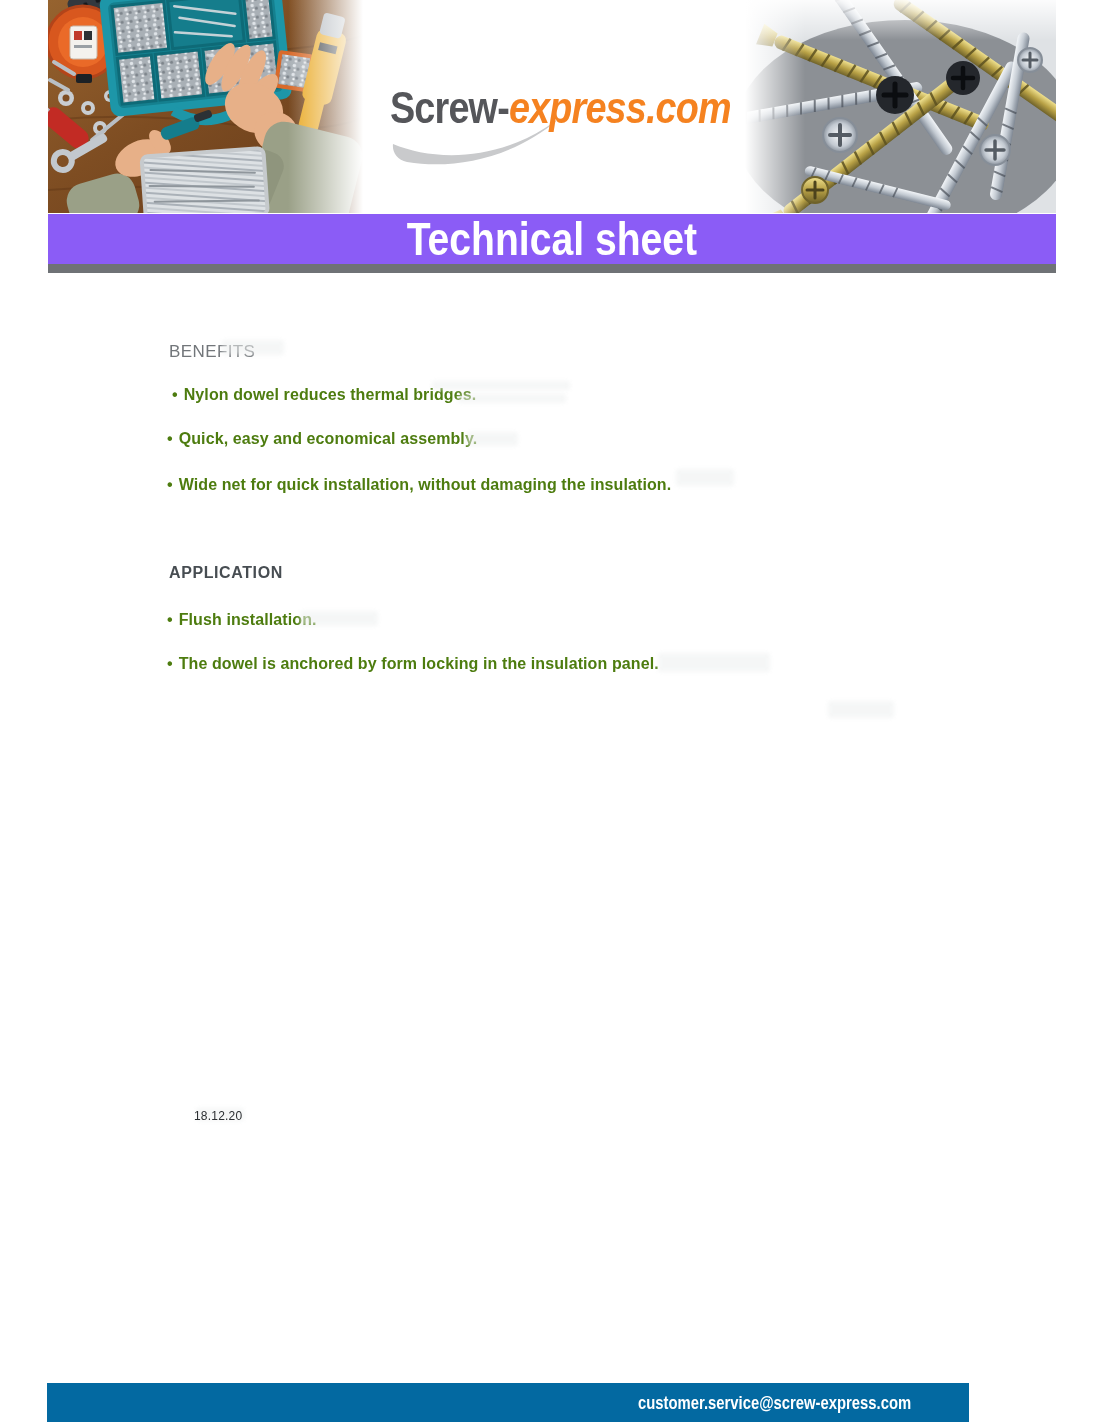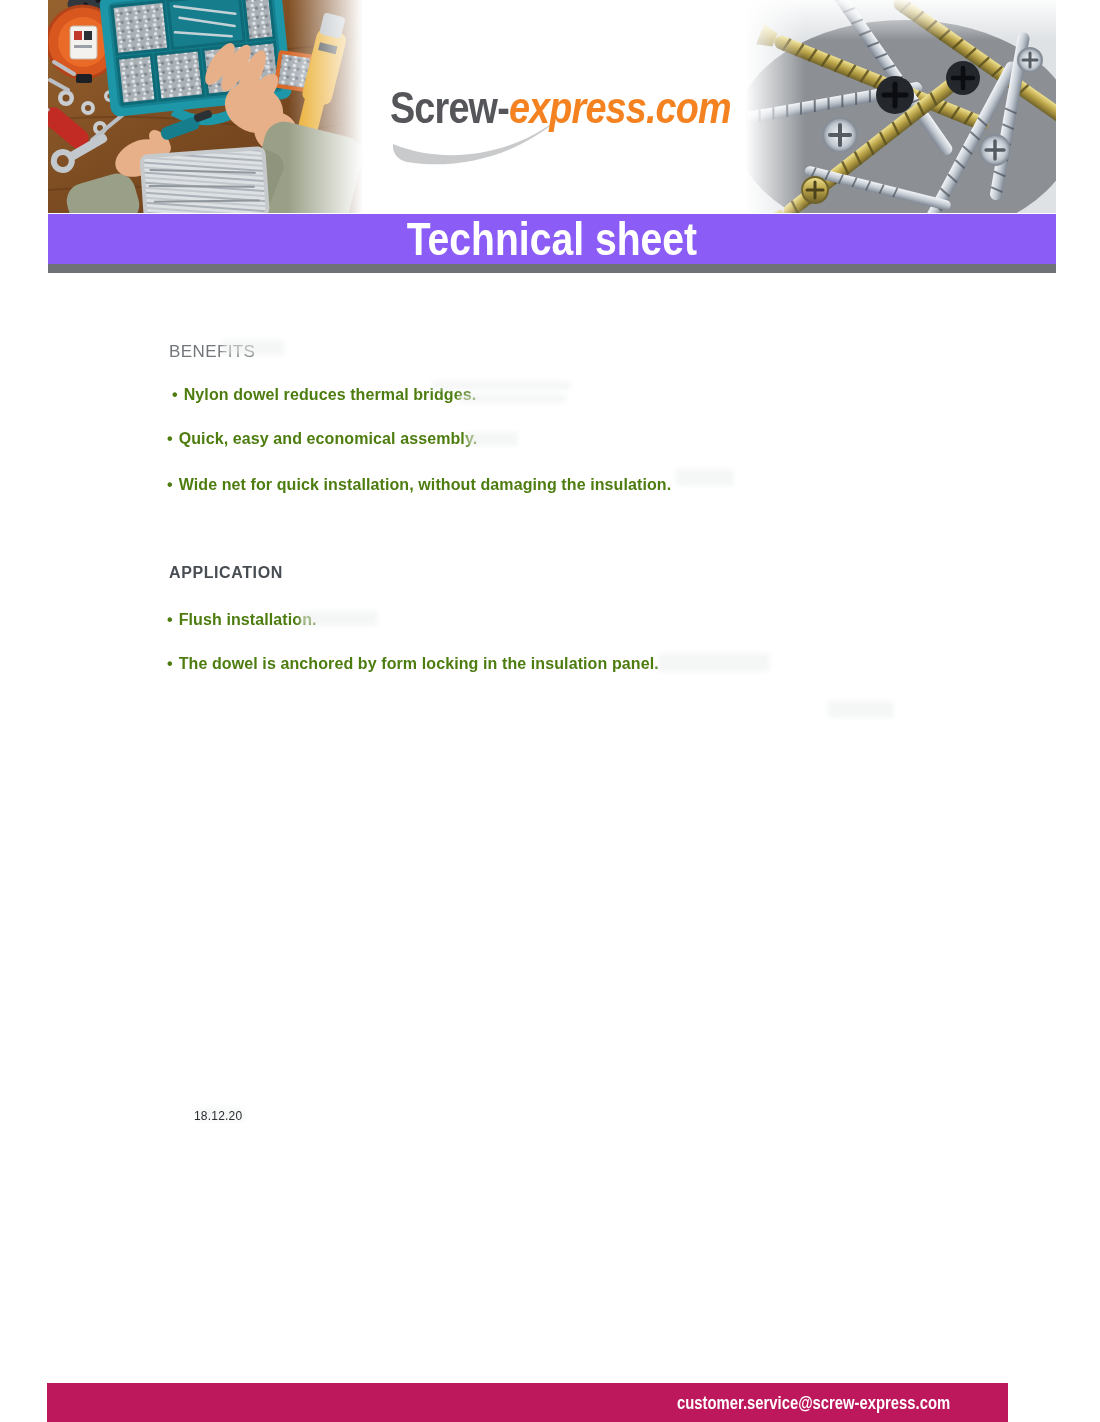--- a/index.html
+++ b/index.html
@@ -55,21 +55,21 @@
   .a3{left:167px;top:700px;}
   .doc-date{
     position:absolute;left:167px;top:1109px;
     font-size:12px;color:#2b2e31;letter-spacing:0.2px;margin-left:27px;
   }
   
   .ghost{position:absolute;background:#eef0f0;opacity:0.55;filter:blur(2px);border-radius:2px;}
   
   .footer-bar{
     position:absolute;left:47px;top:1383px;width:922px;height:39px;
-    background:#be185d;display:flex;align-items:center;justify-content:flex-end;padding-left:39px;
+    background:#0369a1;display:flex;align-items:center;justify-content:flex-end;
   }
   .footer-email{
     color:#ffffff;font-weight:bold;font-size:19px;white-space:nowrap;
     transform:scaleX(0.78);transform-origin:right center;
     margin-right:58px;letter-spacing:0px;
   }
 </style>
 </head>
 <body>
 

